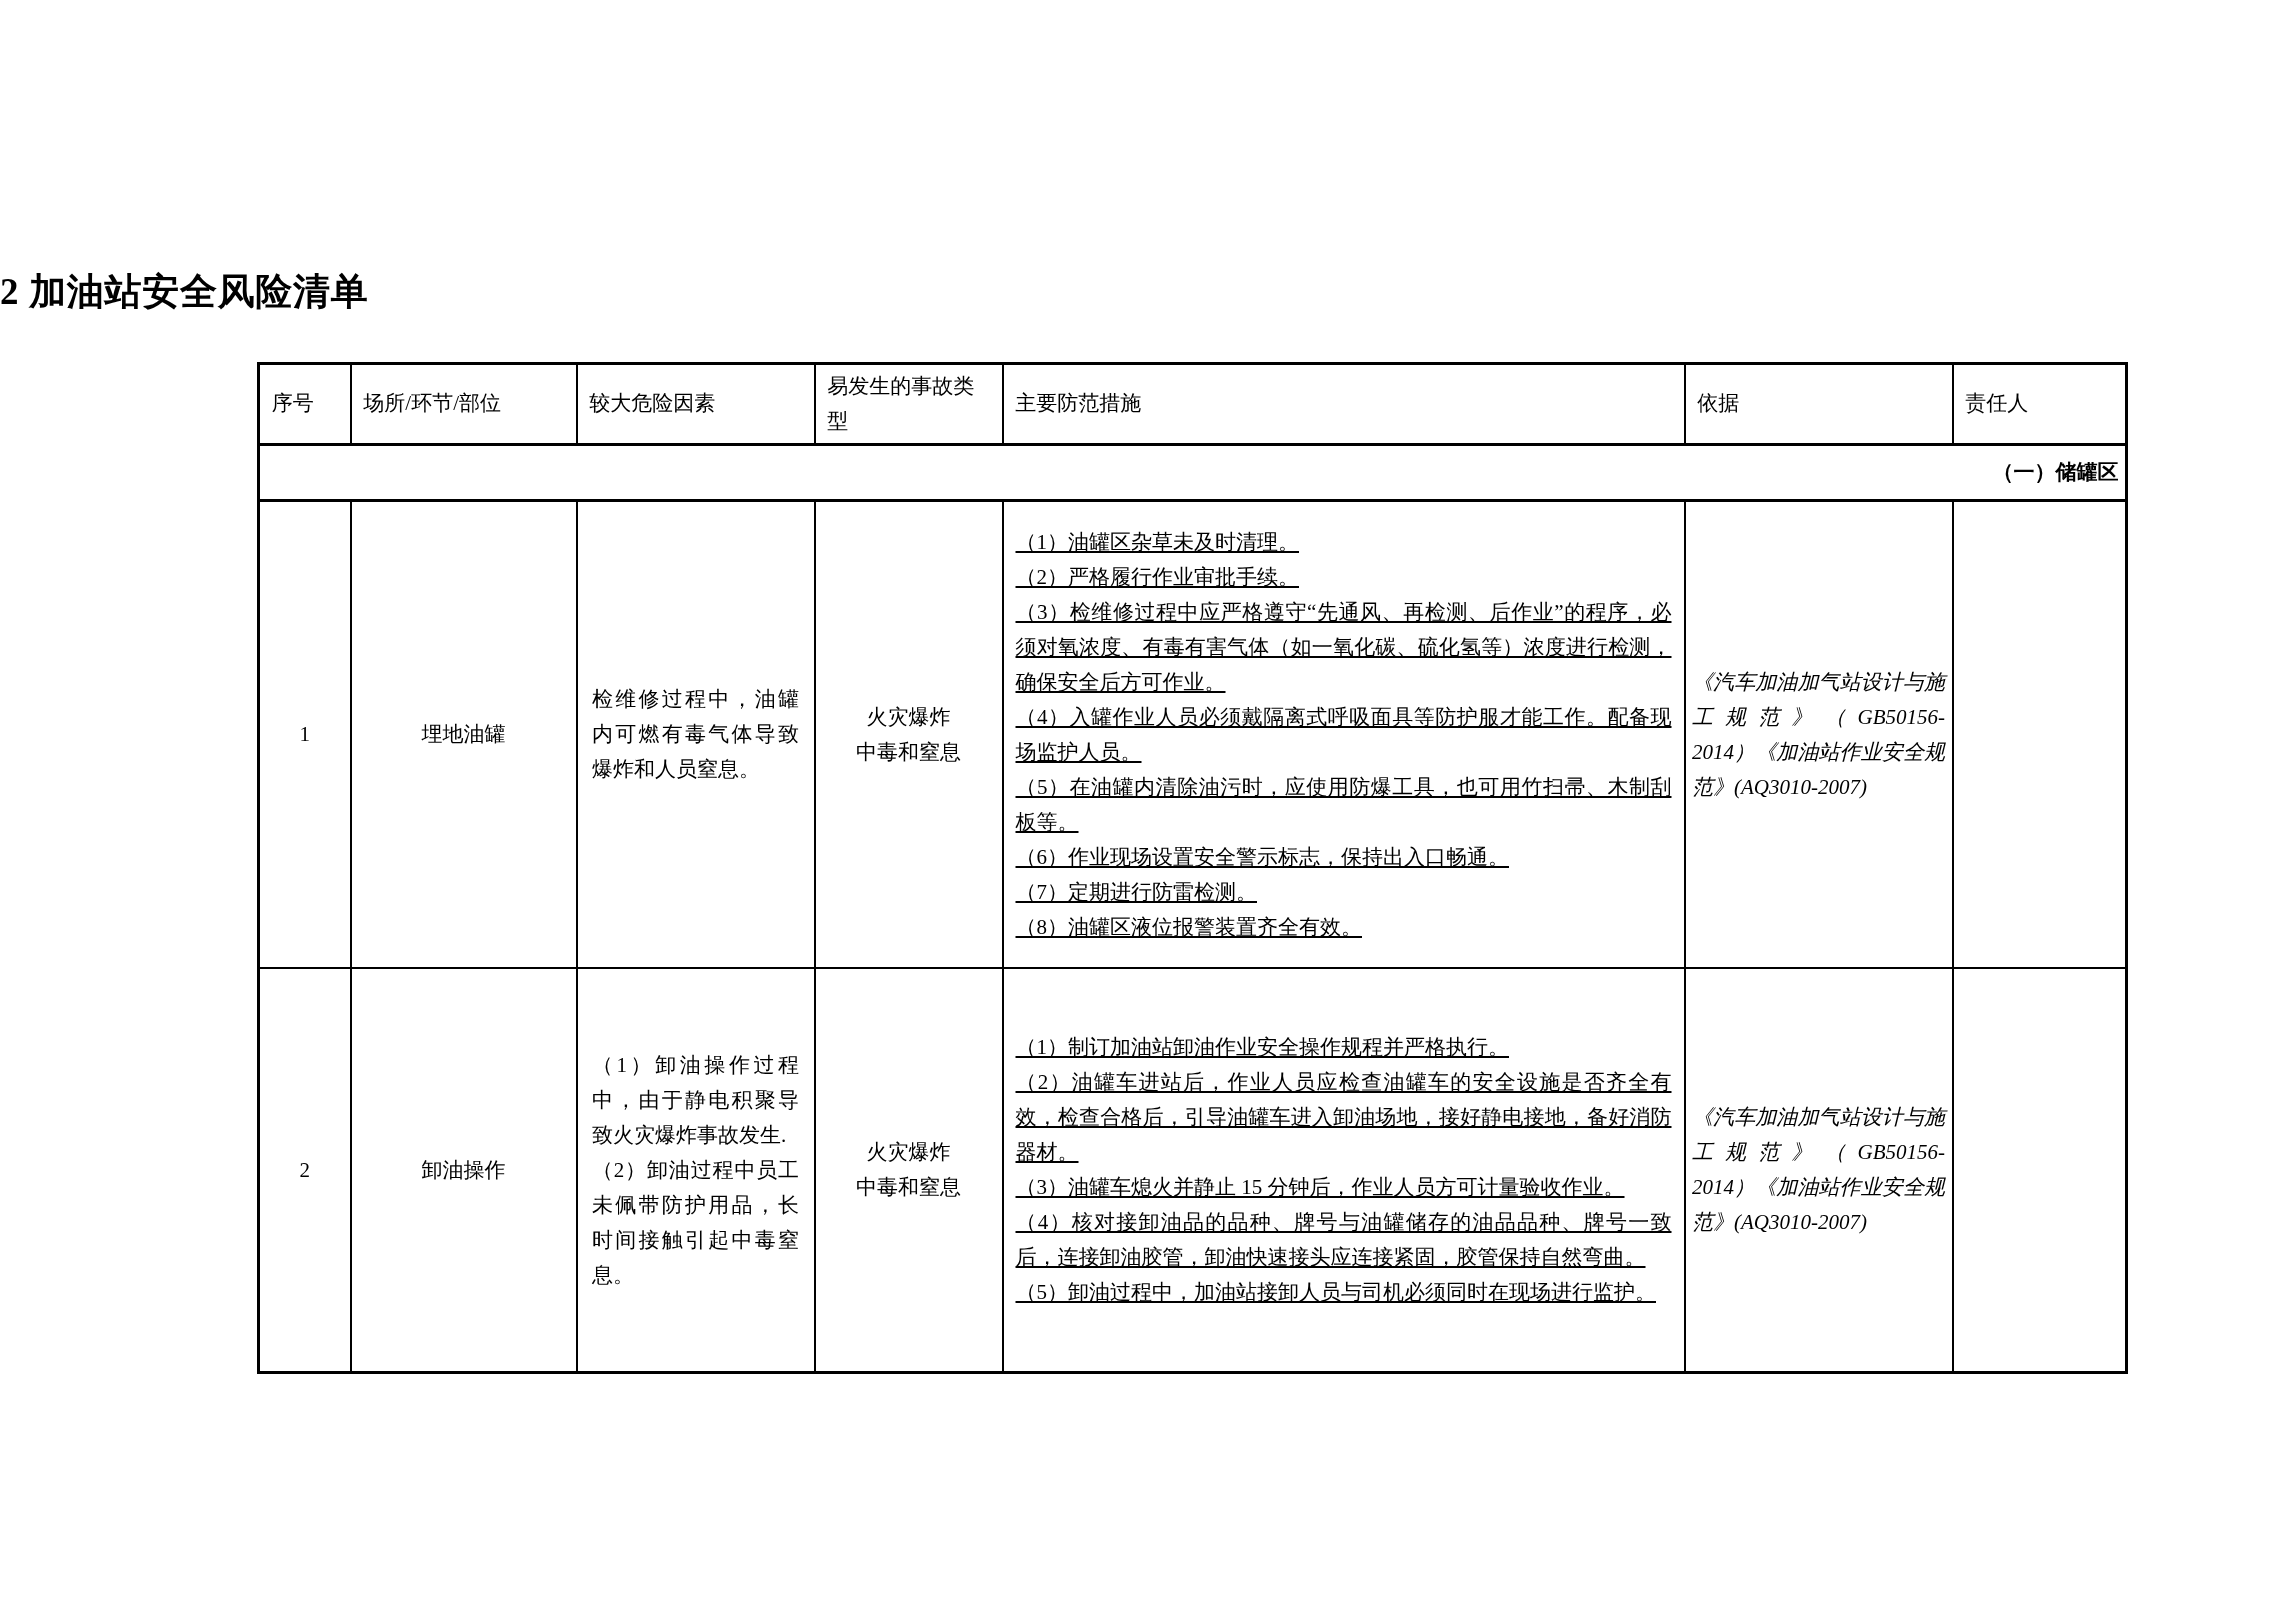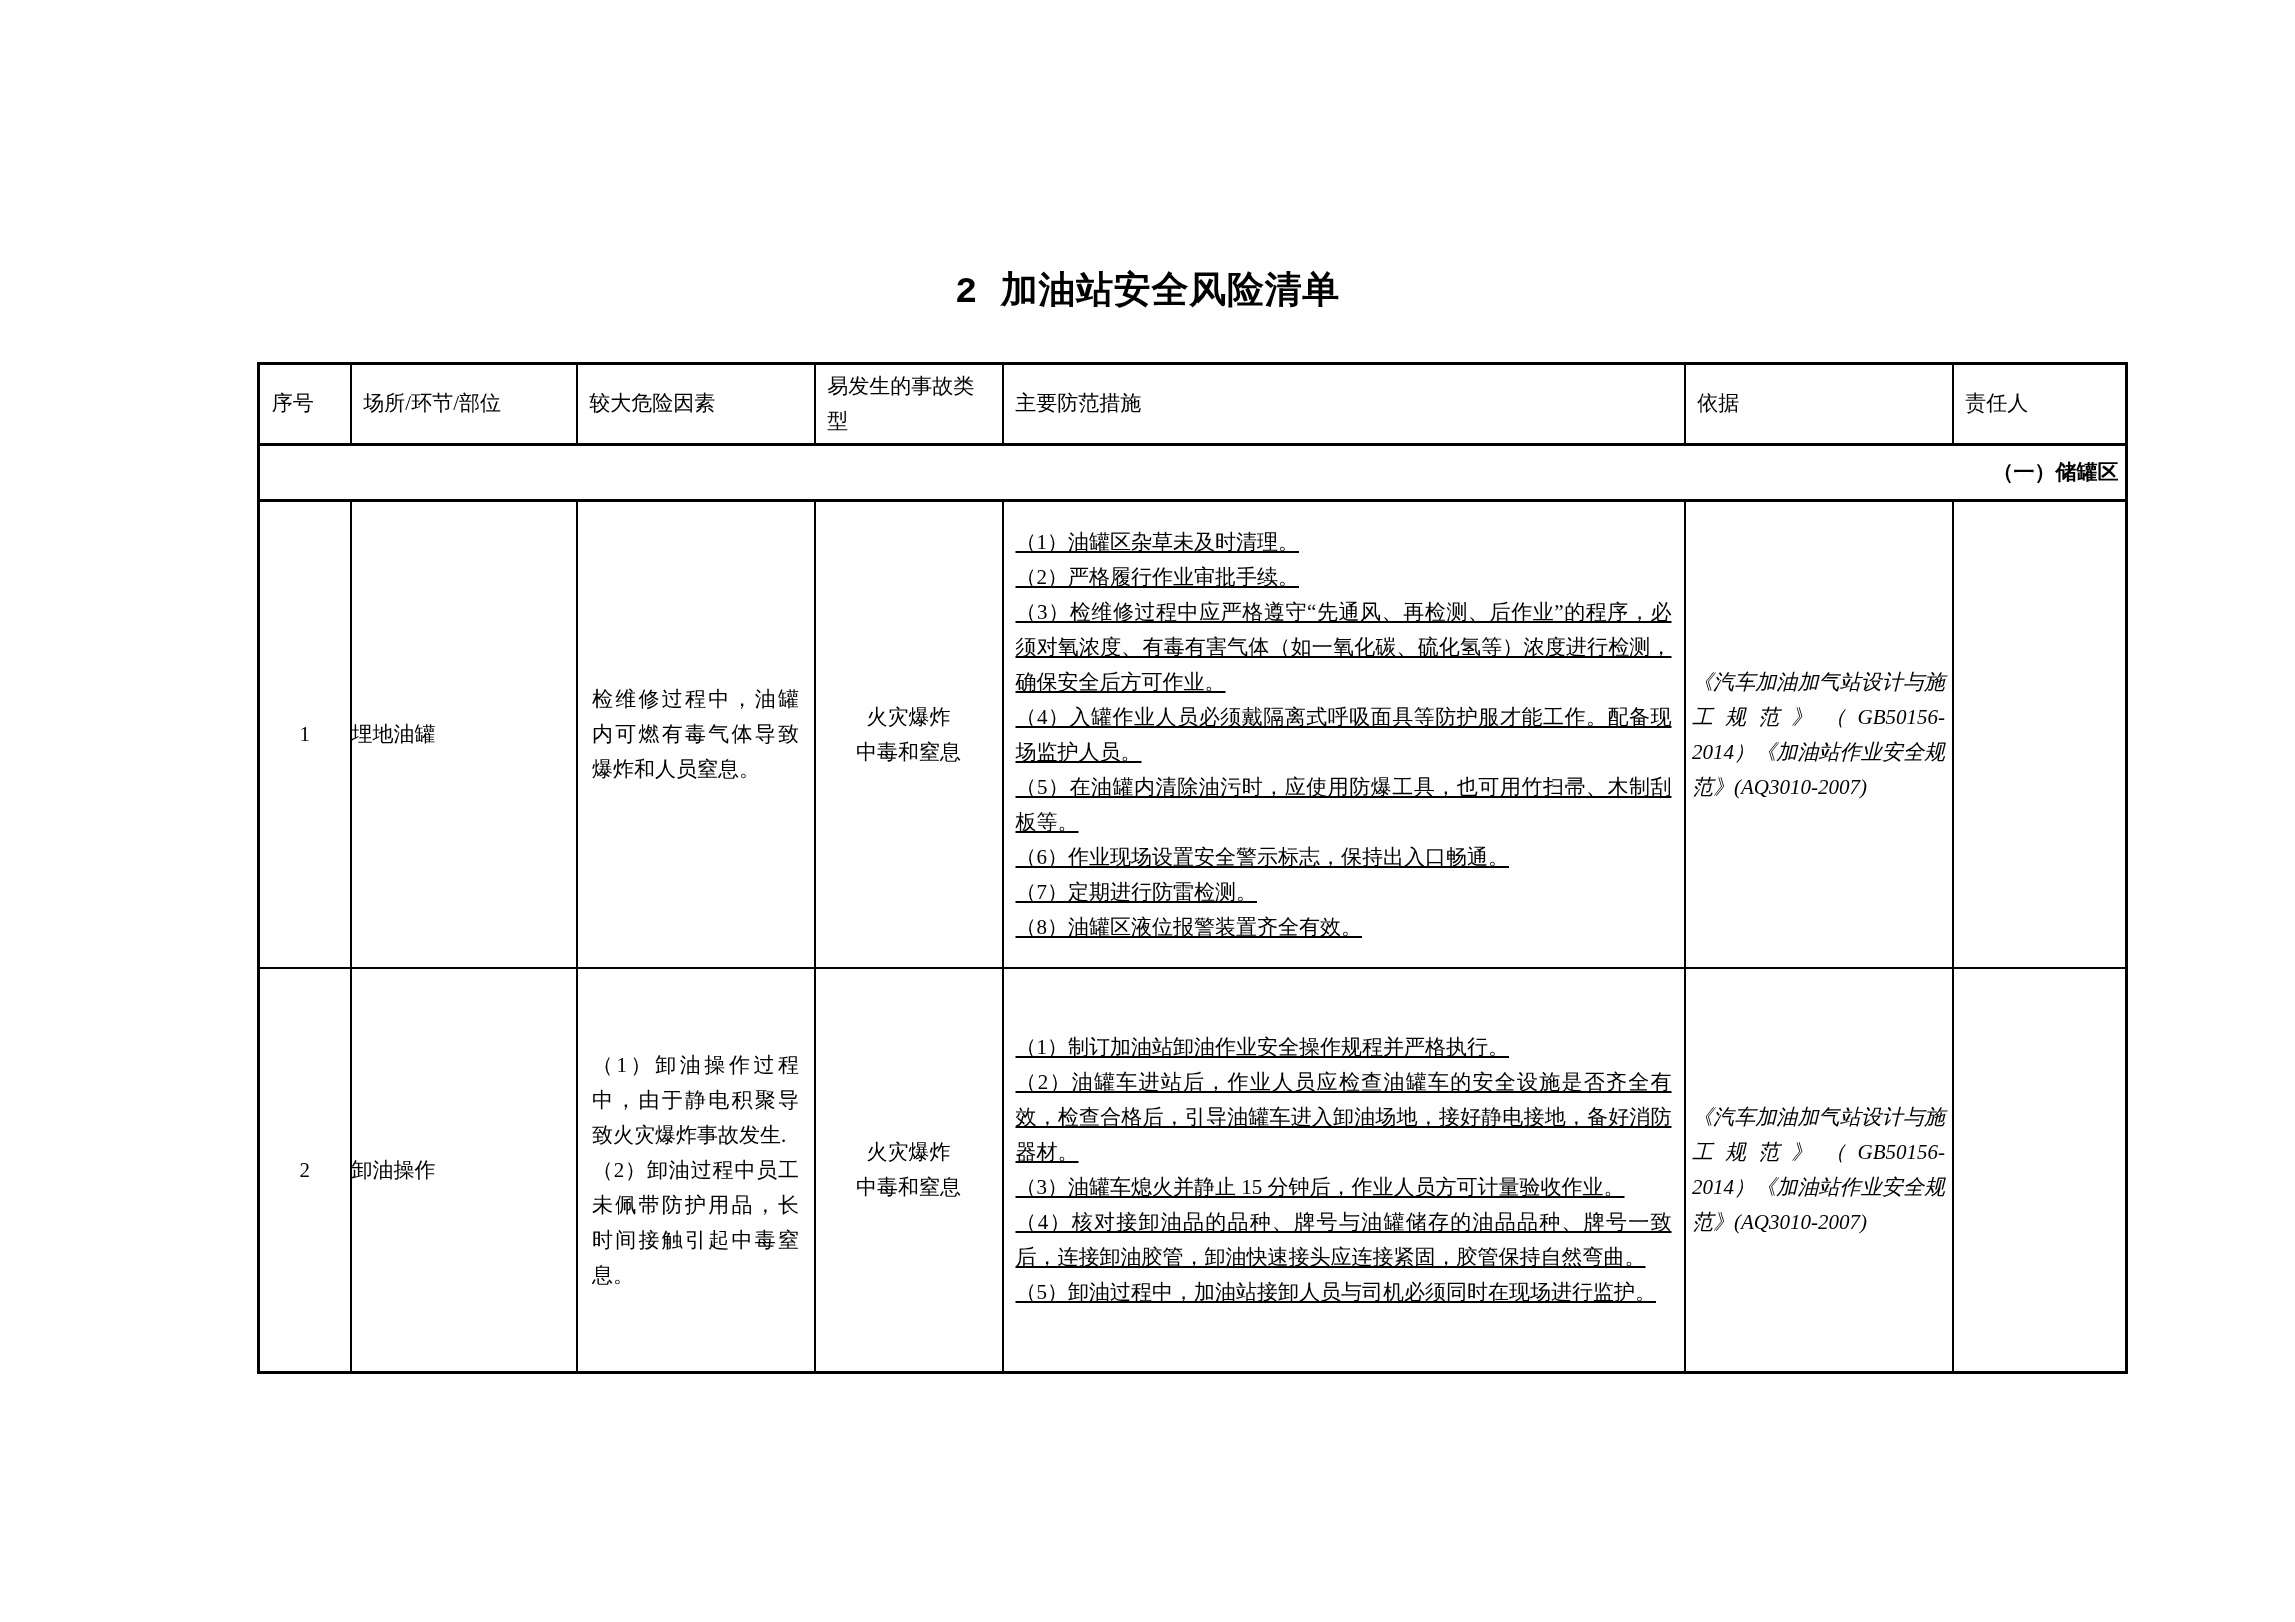--- a/index.html
+++ b/index.html
@@ -12,26 +12,25 @@
     height: 1623px;
     font-family: "Liberation Serif", "DejaVu Serif", serif;
     color: #000000;
     overflow: hidden;
   }
   .page-title {
     position: absolute;
     top: 270px;
     left: 0;
     width: 2295px;
-    text-align: center;
+    text-align: left;
     font-size: 37px;
     line-height: 44px;
     font-weight: bold;
     letter-spacing: 0.7px;
-    font-family: Liberation Mono, monospace;
   }
   table.risk-table {
     position: absolute;
     left: 257px;
     top: 362px;
     width: 1868px;
     table-layout: fixed;
     border-collapse: collapse;
     border: 3.3px solid #000;
     font-size: 21px;
@@ -48,21 +47,21 @@
     padding: 3.9px 6.5px 3.9px 11.8px;
     border-bottom-width: 3.3px;
   }
   tr.section-row td {
     font-weight: bold;
     text-align: right;
     padding: 2.6px 6.5px 2.6px 15.7px;
     border-bottom-width: 3.3px;
   }
   td.c-no     { text-align: center; }
-  td.c-loc    { text-align: left; }
+  td.c-loc    { text-align: center; }
   td.c-hazard {
     text-align: justify;
     text-justify: inter-ideograph;
     padding: 5.2px 14.4px;
     white-space: pre-wrap;
   }
   td.c-accident {
     text-align: center;
     white-space: pre-line;
     margin-left: 32px;

